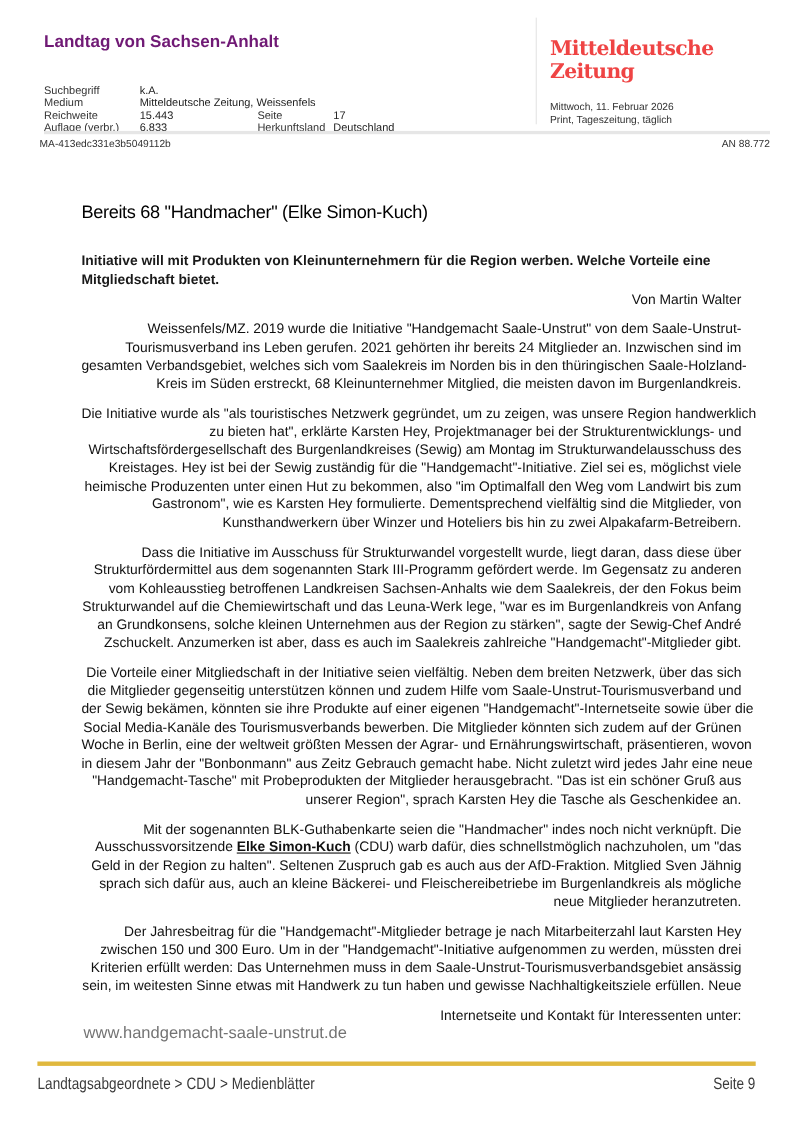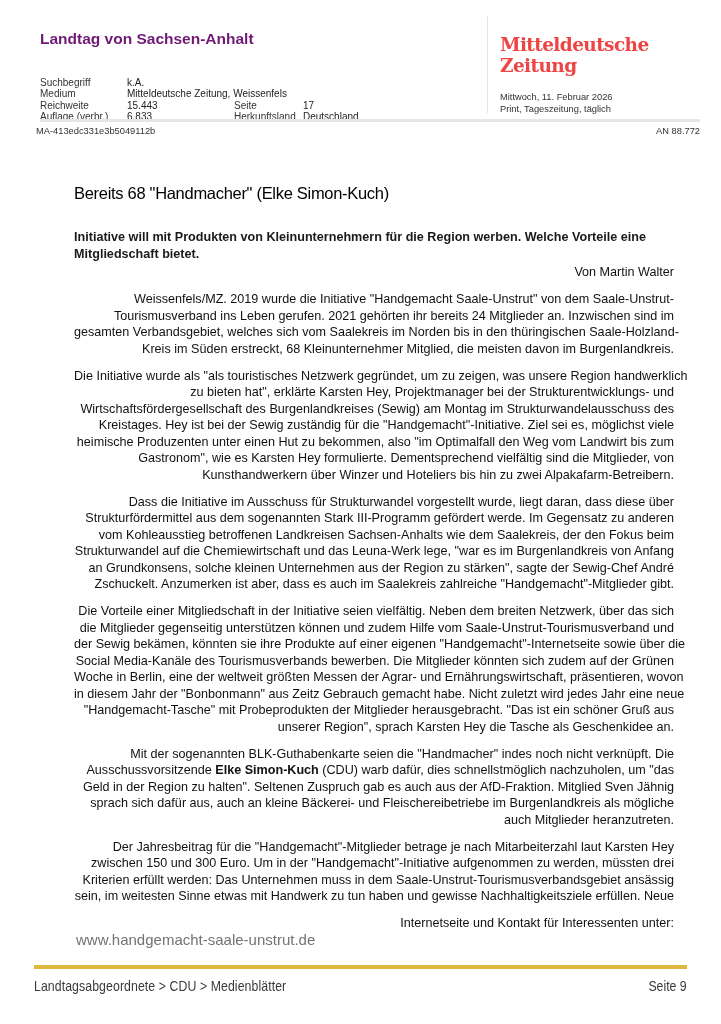--- a/index.html
+++ b/index.html
@@ -20,21 +20,21 @@
     .brand-meta { left: 500px; top: 92px; font-size: 9.3px; line-height: 11.5px; color: #333; }
     .hsep { left: 40px; top: 119px; width: 660px; height: 3px; background: #e6e6e6; }
     .docid { left: 36px; top: 126px; font-size: 9.3px; color: #333; }
     .anno { right: 21px; top: 126px; font-size: 9.3px; color: #333; }
     .headline { left: 74px; top: 184px; font-size: 16.5px; color: #000; letter-spacing: -0.3px; }
     .lead { left: 74px; top: 229px; width: 600px; font-size: 12.6px; line-height: 16.5px;
             font-weight: bold; color: #1a1a1a; }
     .article { left: 74px; top: 264px; width: 600px; font-size: 12.6px; line-height: 16.5px; color: #111; }
     .article p { margin: 0 0 10.5px 0; text-align: right; }
     .article .ln { display: block; white-space: nowrap; }
-    .person { font-weight: bold; color: #111; cursor: pointer; }
+    .person { font-weight: bold; text-decoration: underline; color: #111; cursor: pointer; }
     .url { left: 76px; top: 898px; font-size: 15px; color: #737373; margin-top: 33px; }
     .gold { left: 34px; top: 965px; width: 653px; height: 4px; background: #e0b83e; }
     .foot-left { left: 34px; top: 977px; font-size: 15px; color: #3a3a3a; transform: scaleX(0.82); transform-origin: left top; letter-spacing: 0.1px; }
     .foot-right { right: 34px; top: 977px; font-size: 15px; color: #3a3a3a; transform: scaleX(0.82); transform-origin: right top; }
   </style>
 </head>
 <body>
 
 <div class="abs hdr-title">Landtag von Sachsen-Anhalt</div>
 
@@ -121,21 +121,21 @@
     <span class="ln">in diesem Jahr der "Bonbonmann" aus Zeitz Gebrauch gemacht habe. Nicht zuletzt wird jedes Jahr eine neue</span>
     <span class="ln">"Handgemacht-Tasche" mit Probeprodukten der Mitglieder herausgebracht. "Das ist ein schöner Gruß aus</span>
     <span class="ln">unserer Region", sprach Karsten Hey die Tasche als Geschenkidee an.</span>
   </p>
 
   <p>
     <span class="ln">Mit der sogenannten BLK-Guthabenkarte seien die "Handmacher" indes noch nicht verknüpft. Die</span>
     <span class="ln"><span>Ausschussvorsitzende </span><span class="person">Elke Simon-Kuch</span><span> (CDU) warb dafür, dies schnellstmöglich nachzuholen, um "das</span></span>
     <span class="ln">Geld in der Region zu halten". Seltenen Zuspruch gab es auch aus der AfD-Fraktion. Mitglied Sven Jähnig</span>
     <span class="ln">sprach sich dafür aus, auch an kleine Bäckerei- und Fleischereibetriebe im Burgenlandkreis als mögliche</span>
-    <span class="ln">auch Mitglieder heranzutreten.</span>
+    <span class="ln">neue Mitglieder heranzutreten.</span>
   </p>
 
   <p>
     <span class="ln">Der Jahresbeitrag für die "Handgemacht"-Mitglieder betrage je nach Mitarbeiterzahl laut Karsten Hey</span>
     <span class="ln">zwischen 150 und 300 Euro. Um in der "Handgemacht"-Initiative aufgenommen zu werden, müssten drei</span>
     <span class="ln">Kriterien erfüllt werden: Das Unternehmen muss in dem Saale-Unstrut-Tourismusverbandsgebiet ansässig</span>
     <span class="ln">sein, im weitesten Sinne etwas mit Handwerk zu tun haben und gewisse Nachhaltigkeitsziele erfüllen. Neue</span>
   </p>
 
   <p>Internetseite und Kontakt für Interessenten unter:</p>

